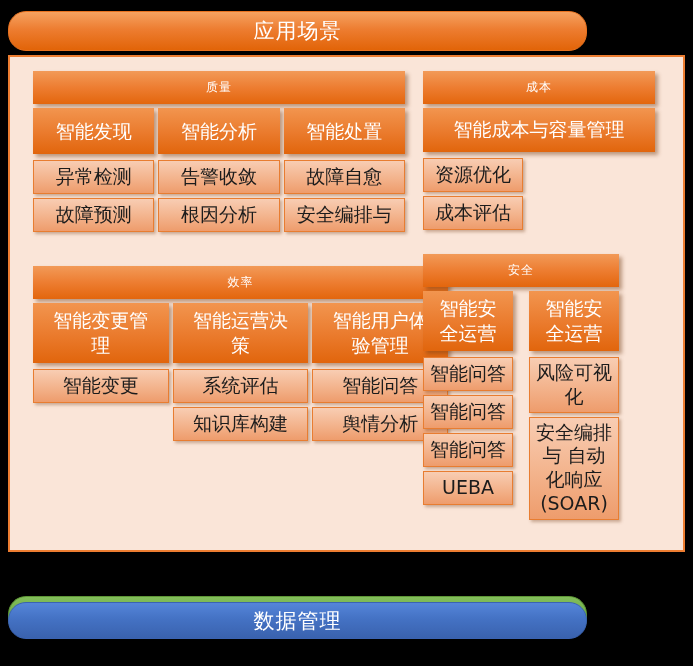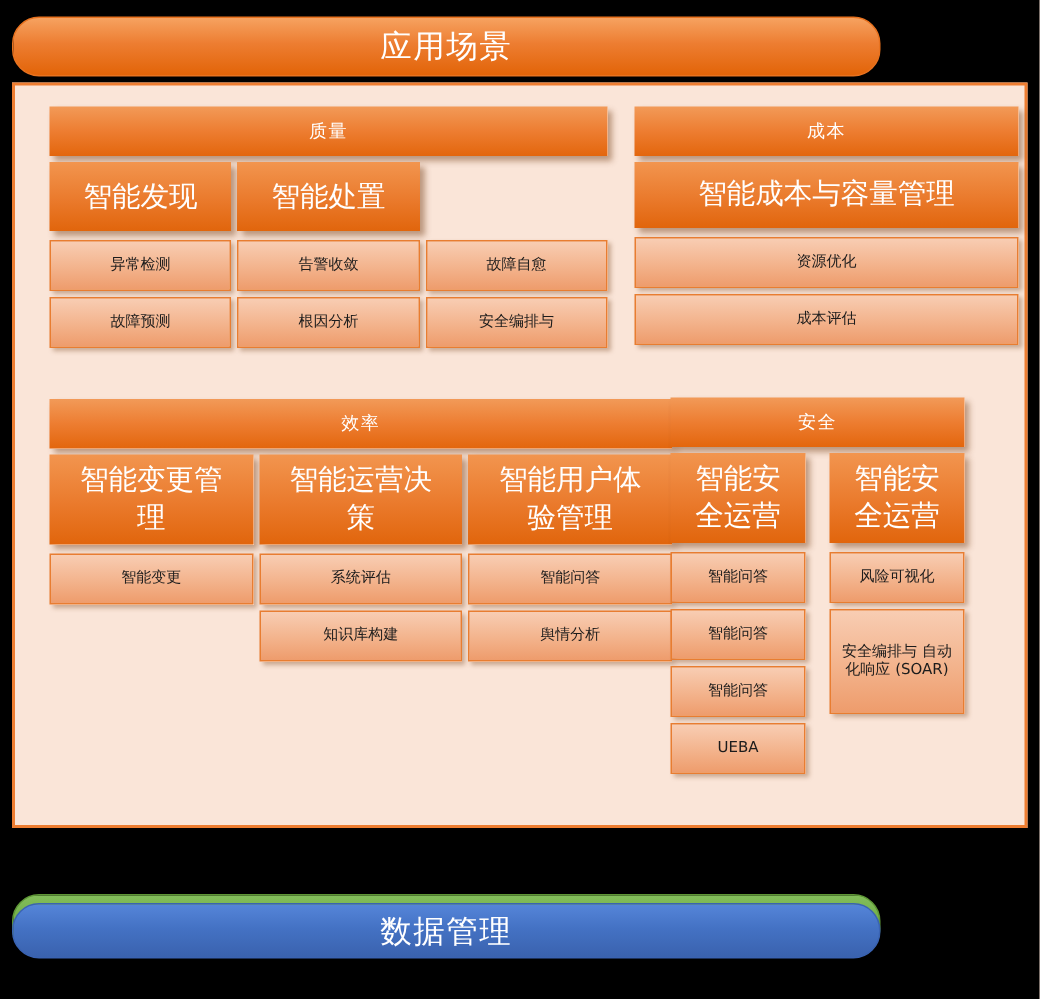--- a/index.html
+++ b/index.html
@@ -31,66 +31,67 @@
     top:602px; height:37px;
     background:linear-gradient(180deg,#5585D9 0%,#4472C4 45%,#3A62AE 100%);
     border:1px solid #3A63B2;
   }
   #content {
     position:absolute; left:8px; top:55px; width:673px; height:493px;
     background:#FAE5D8; border:2px solid #ED7D31; box-sizing:content-box;
   }
   .section { position:absolute; }
   #sec-quality    { left:23px;  top:14px;  width:372px; }
-  #sec-cost       { left:413px; top:14px;  width:256px; }
+  #sec-cost       { left:413px; top:14px;  width:232px; }
   #sec-efficiency { left:23px;  top:209px; width:415px; }
-  #sec-security   { left:413px; top:208px; width:196px;margin-left:24px; }
+  #sec-security   { left:413px; top:197px; width:196px; }
   .sec-title {
     height:33px;
     background:linear-gradient(180deg,#F29A58 0%,#ED7D31 50%,#E3660D 100%);
     color:#ffffff; font-size:12px; letter-spacing:1px;
     display:flex; align-items:center; justify-content:center;
     box-shadow:3px 3px 4px rgba(110,55,15,0.45);
   }
   .cols { display:grid; gap:4px; margin-top:4px; }
   .cols-3 { grid-template-columns:repeat(3,1fr); }
   .cols-2 { grid-template-columns:repeat(2,1fr);gap:16px; }
-  .cols-cost { grid-template-columns:1fr; column-gap:32px; margin-top:6px; }
+  .cols-cost { grid-template-columns:1fr 1fr; column-gap:32px; margin-top:6px; }
   .col-header {
     background:linear-gradient(180deg,#F2954F 0%,#EA7A2C 55%,#E1650C 100%);
     color:#ffffff; font-size:19px; line-height:1.3;
     display:flex; align-items:center; justify-content:center; text-align:center;
     box-shadow:3px 3px 4px rgba(110,55,15,0.45);
     padding:0 14px; box-sizing:border-box;
   }
   .h1line { height:46px; }
   .h2line { height:60px; }
   .subheader { margin-top:4px; height:44px;font-family:Liberation Serif, serif; }
   .items { display:flex; flex-direction:column; gap:4px; margin-top:6px; }
   .item {
     min-height:34px;
     background:linear-gradient(180deg,#F8CDB3 0%,#F3B38C 55%,#EE9C6C 100%);
     border:1px solid #E87D31;
-    color:#1c1c1c; font-size:10px; line-height:1.25;
+    color:#1c1c1c; font-size:19px; line-height:1.25;
     display:flex; align-items:center; justify-content:center; text-align:center;
     box-shadow:2px 2px 3px rgba(110,55,15,0.35);
     padding:3px 4px; box-sizing:border-box;
   }
 </style>
 </head>
 <body>
 
 <div class="banner" id="banner-top">应用场景</div>
 
 <div id="content">
 
   <div class="section" id="sec-quality">
     <div class="sec-title">质量</div>
     <div class="cols cols-3">
       <div class="col-header h1line">智能发现</div>
+      <div class="col-header h1line">智能分析</div>
       <div class="col-header h1line">智能处置</div>
     </div>
     <div class="cols cols-3" style="margin-top:0">
       <div class="items">
         <div class="item">异常检测</div>
         <div class="item">故障预测</div>
       </div>
       <div class="items">
         <div class="item">告警收敛</div>
         <div class="item">根因分析</div>

